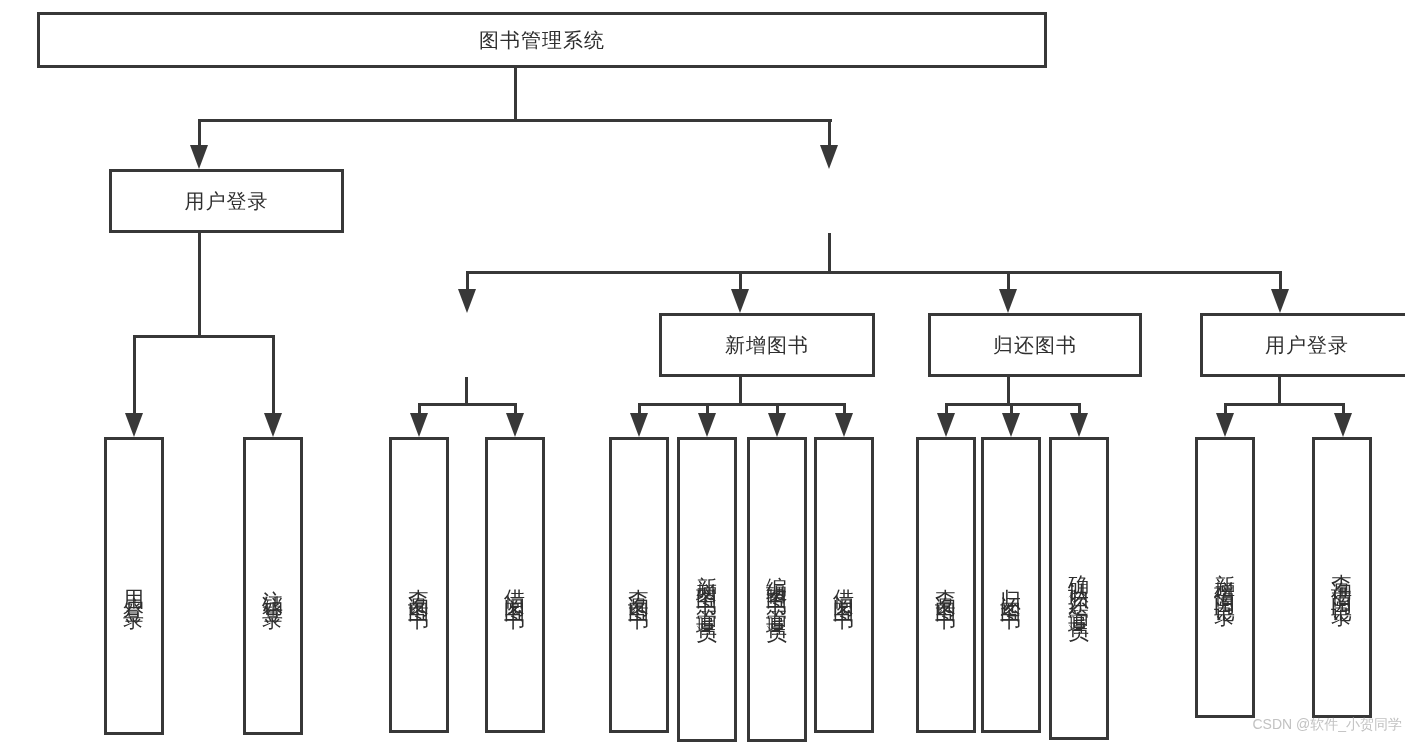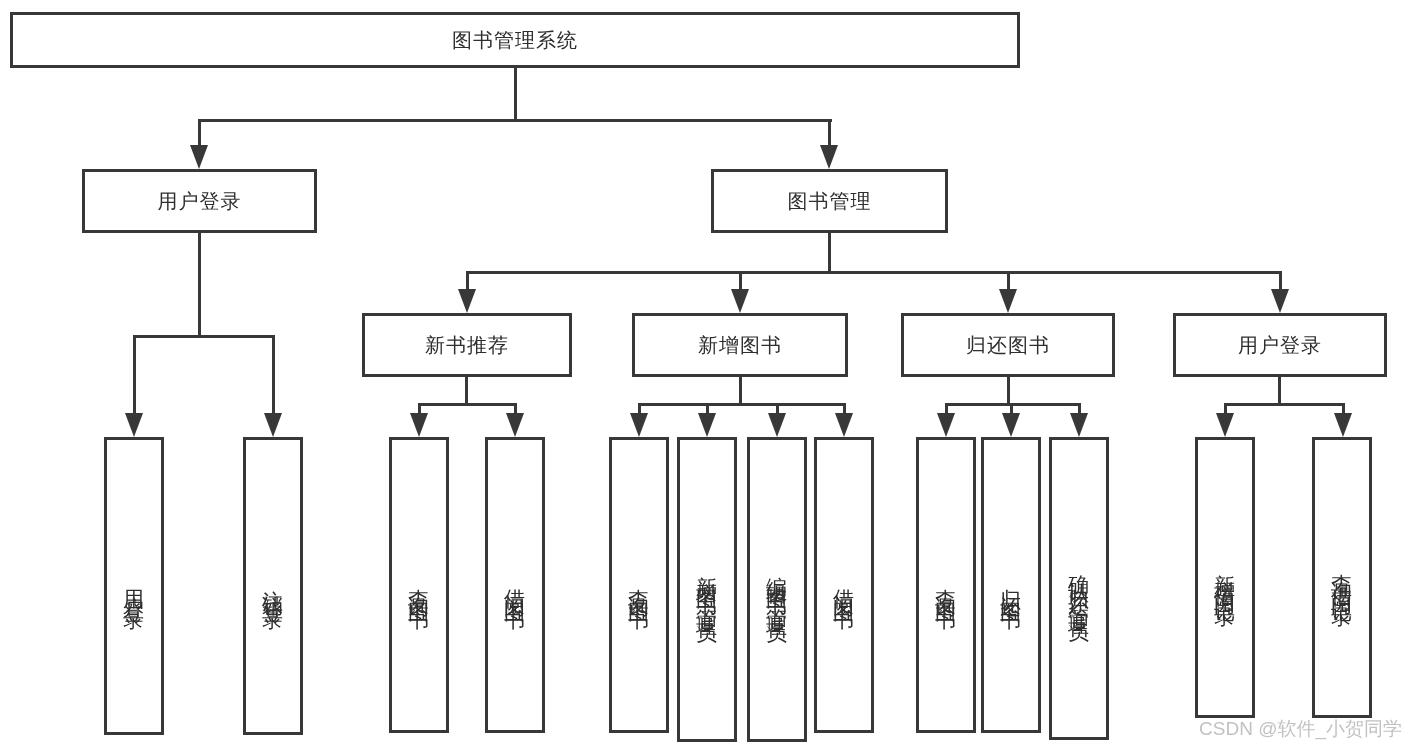--- a/index.html
+++ b/index.html
@@ -11,81 +11,79 @@
     overflow:hidden;
   }
   .box{
     position:absolute;
     box-sizing:border-box;
     border:3px solid var(--line,#383838);
     background:#fff;
     color:var(--text,#2e2e2e);
     display:flex;align-items:center;justify-content:center;
   }
-  .hbox{font-size:20px;letter-spacing:1px;}
+  .hbox{font-size:20px;letter-spacing:1px;margin-left:27px;}
   .vbox{
     font-size:21px;
     writing-mode:vertical-rl;
     text-orientation:mixed;
     letter-spacing:0.32em;
     line-height:1;
   }
   .lineh,.linev{position:absolute;background:var(--line,#383838);}
   .lineh{height:3px;}
   .linev{width:3px;}
   .arrow{
     position:absolute;
     width:0;height:0;
     border-left:9px solid transparent;
     border-right:9px solid transparent;
     border-top:24px solid var(--line,#383838);
   }
   .watermark{
     position:absolute;
     color:var(--wm,#c2c2c2);
-    font-size:19px;
+    font-size:14px;
     white-space:nowrap;
   }
 </style>
 </head>
 <body>
 
 <div id="canvas" style="--line: #383838; --text: #2e2e2e; --wm: #c2c2c2; --bg: #ffffff;">
 
   <div class="box hbox" style="left:10px;top:12px;width:1010px;height:56px">图书管理系统</div>
 
   <div class="linev" style="left:514px;top:68px;height:51px"></div>
   <div class="lineh" style="left:198px;top:119px;width:634px"></div>
   <div class="linev" style="left:198px;top:119px;height:40px"></div>
   <div class="arrow" style="left:190px;top:145px"></div>
   <div class="linev" style="left:828px;top:119px;height:40px"></div>
   <div class="arrow" style="left:820px;top:145px"></div>
 
   <div class="box hbox" style="left:82px;top:169px;width:235px;height:64px">用户登录</div>
-  <div class="box hbox" style="left:711px;top:169px;width:237px;height:64px">图书管理</div>
 
   <div class="linev" style="left:198px;top:233px;height:102px"></div>
   <div class="lineh" style="left:133px;top:335px;width:142px"></div>
   <div class="linev" style="left:133px;top:335px;height:82px"></div>
   <div class="arrow" style="left:125px;top:413px"></div>
   <div class="linev" style="left:272px;top:335px;height:82px"></div>
   <div class="arrow" style="left:264px;top:413px"></div>
 
   <div class="linev" style="left:828px;top:233px;height:38px"></div>
   <div class="lineh" style="left:466px;top:271px;width:816px"></div>
   <div class="linev" style="left:466px;top:271px;height:24px"></div>
   <div class="arrow" style="left:458px;top:289px"></div>
   <div class="linev" style="left:739px;top:271px;height:24px"></div>
   <div class="arrow" style="left:731px;top:289px"></div>
   <div class="linev" style="left:1007px;top:271px;height:24px"></div>
   <div class="arrow" style="left:999px;top:289px"></div>
   <div class="linev" style="left:1279px;top:271px;height:24px"></div>
   <div class="arrow" style="left:1271px;top:289px"></div>
 
-  <div class="box hbox" style="left:362px;top:313px;width:210px;height:64px">新书推荐</div>
   <div class="box hbox" style="left:632px;top:313px;width:216px;height:64px">新增图书</div>
   <div class="box hbox" style="left:901px;top:313px;width:214px;height:64px">归还图书</div>
   <div class="box hbox" style="left:1173px;top:313px;width:214px;height:64px">用户登录</div>
 
   <div class="linev" style="left:465px;top:377px;height:26px"></div>
   <div class="lineh" style="left:418px;top:403px;width:98px"></div>
   <div class="linev" style="left:418px;top:403px;height:20px"></div>
   <div class="arrow" style="left:410px;top:413px"></div>
   <div class="linev" style="left:514px;top:403px;height:20px"></div>
   <div class="arrow" style="left:506px;top:413px"></div>

